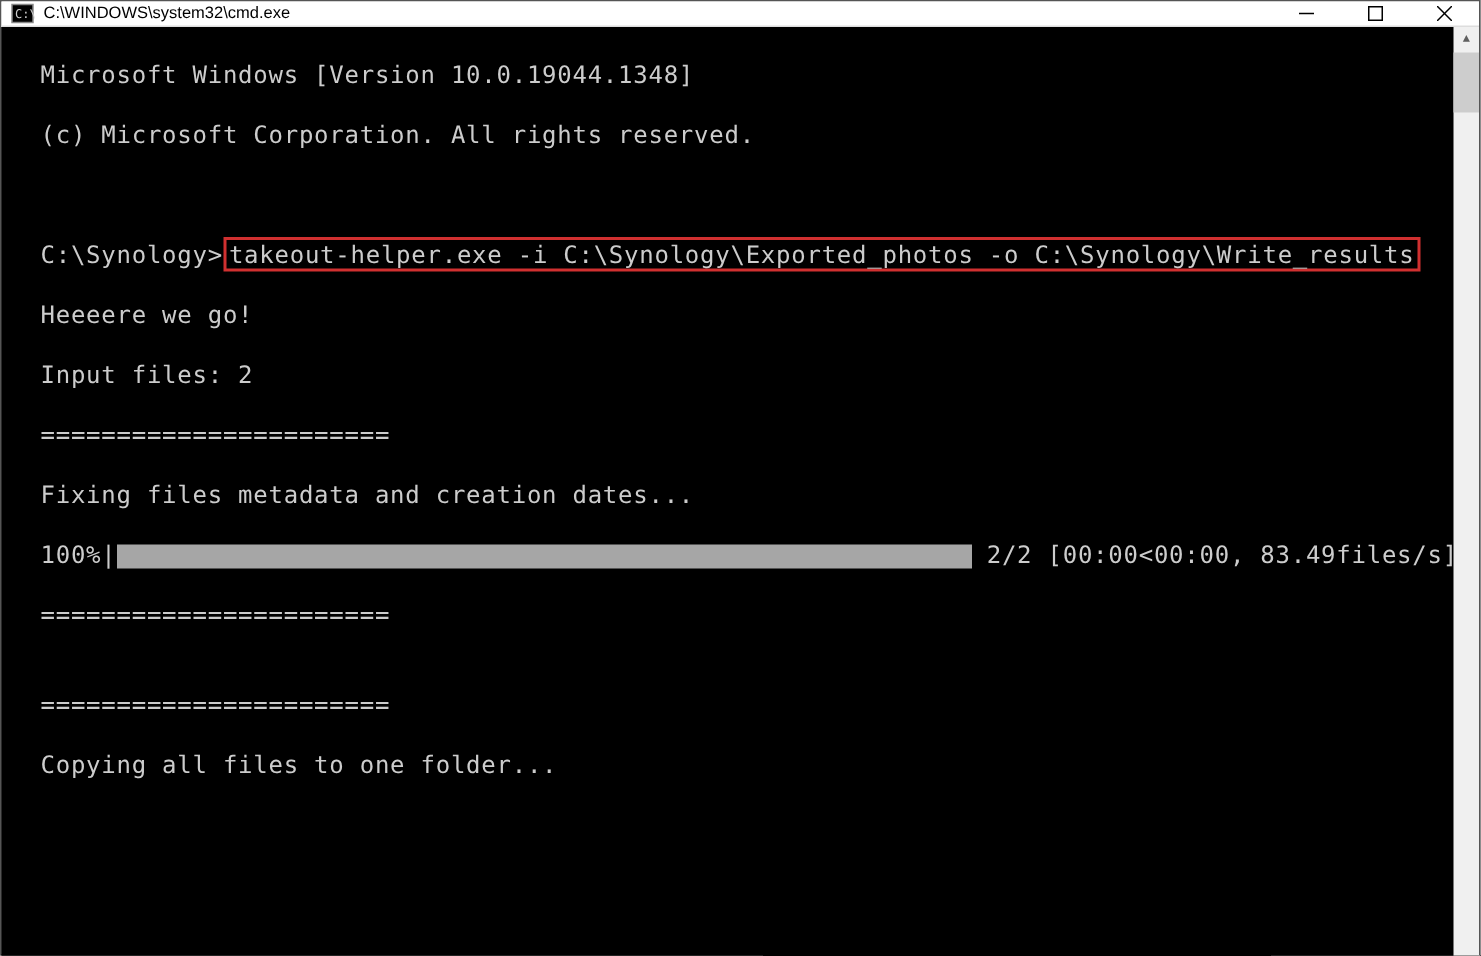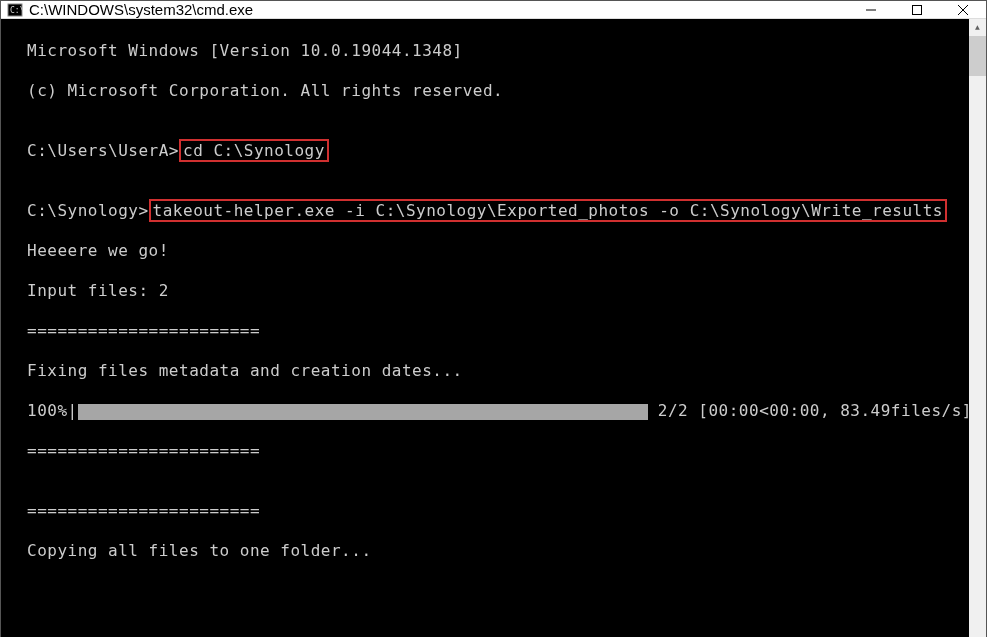--- a/index.html
+++ b/index.html
@@ -29,21 +29,21 @@
     .titlebar-icon {
       width: 16px;
       height: 16px;
       margin-right: 6px;
       display: inline-flex;
       align-items: center;
       justify-content: center;
     }
     .titlebar-text {
       font-family: "Segoe UI", sans-serif;
-      font-size: 15px;
+      font-size: 11px;
       color: #000;
       flex: 1;
     }
     .titlebar-controls {
       display: flex;
       height: 100%;
     }
     .titlebar-btn {
       width: 46px;
       height: 100%;
@@ -138,21 +138,20 @@
           </svg>
       </div>
     </div>
   </div>
 
   <div class="content-wrapper">
     <div class="terminal">
 <span class="line">Microsoft Windows [Version 10.0.19044.1348]</span>
 <span class="line">(c) Microsoft Corporation. All rights reserved.</span>
 <span class="line"></span>
-<span class="line"><span>C:\Users\UserA&gt;</span><span class="highlight-box">cd C:\Synology</span></span>
 <span class="line"></span>
 <span class="line"><span>C:\Synology&gt;</span><span class="highlight-box">takeout-helper.exe -i C:\Synology\Exported_photos -o C:\Synology\Write_results</span></span>
 <span class="line">Heeeere we go!</span>
 <span class="line">Input files: 2</span>
 <span class="line">=======================</span>
 <span class="line">Fixing files metadata and creation dates...</span>
 <span class="line"><span>100%|</span><span class="progress-bar" style="width:570px"></span><span> 2/2 [00:00&lt;00:00, 83.49files/s]</span></span>
 <span class="line">=======================</span>
 <span class="line"></span>
 <span class="line">=======================</span>

